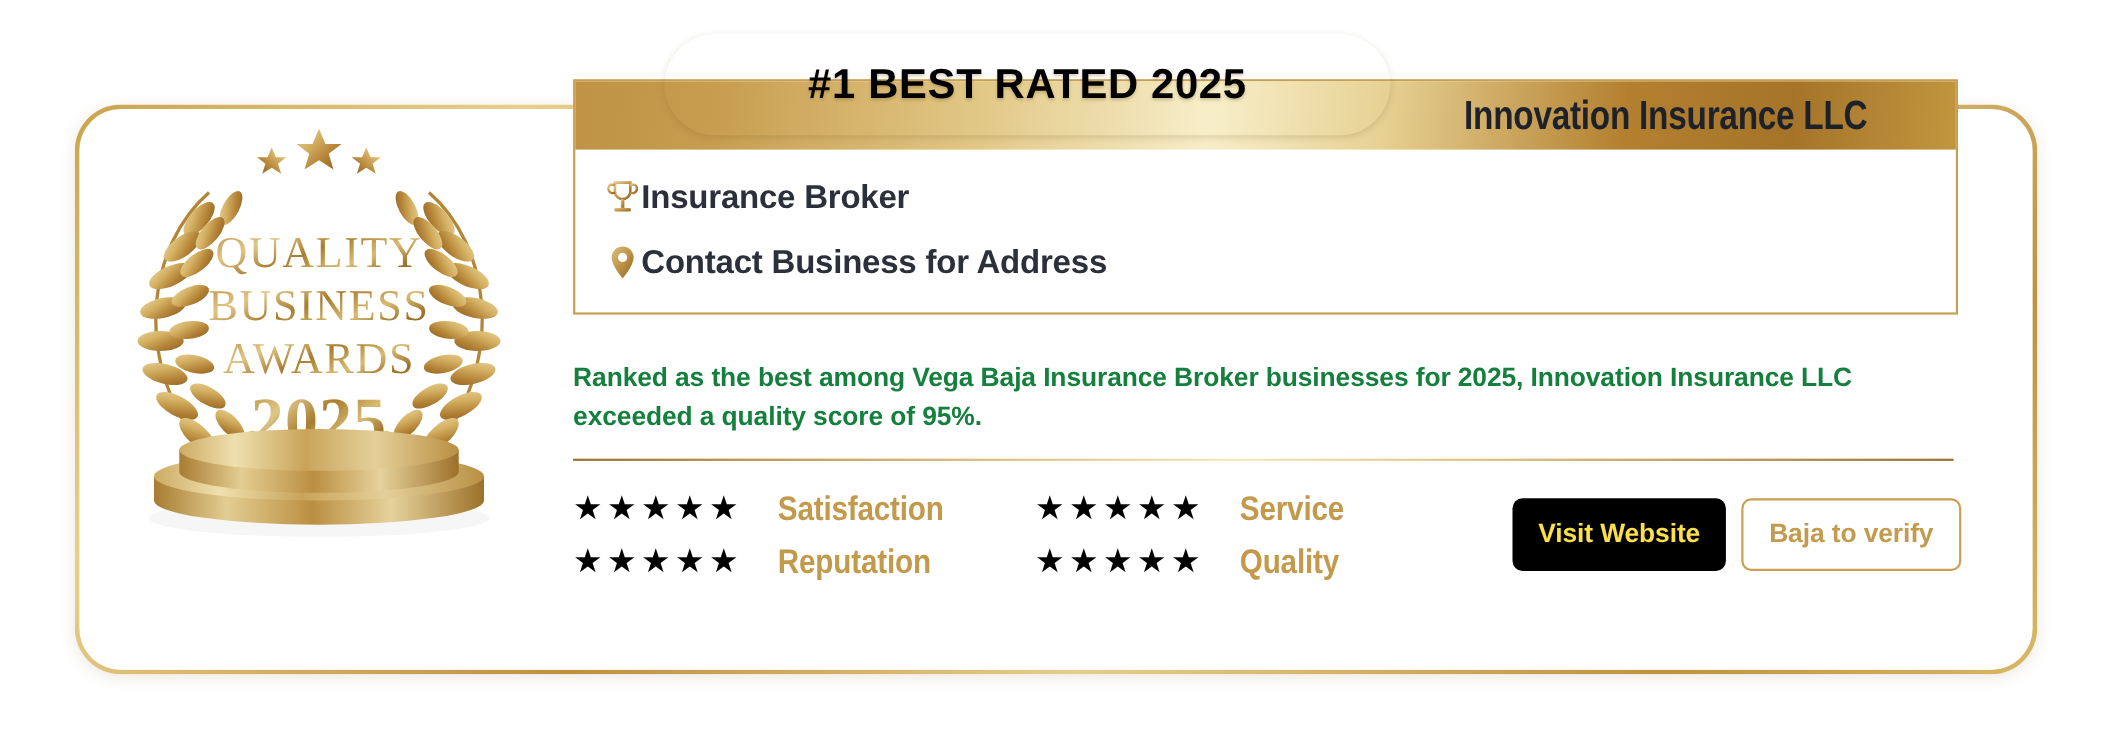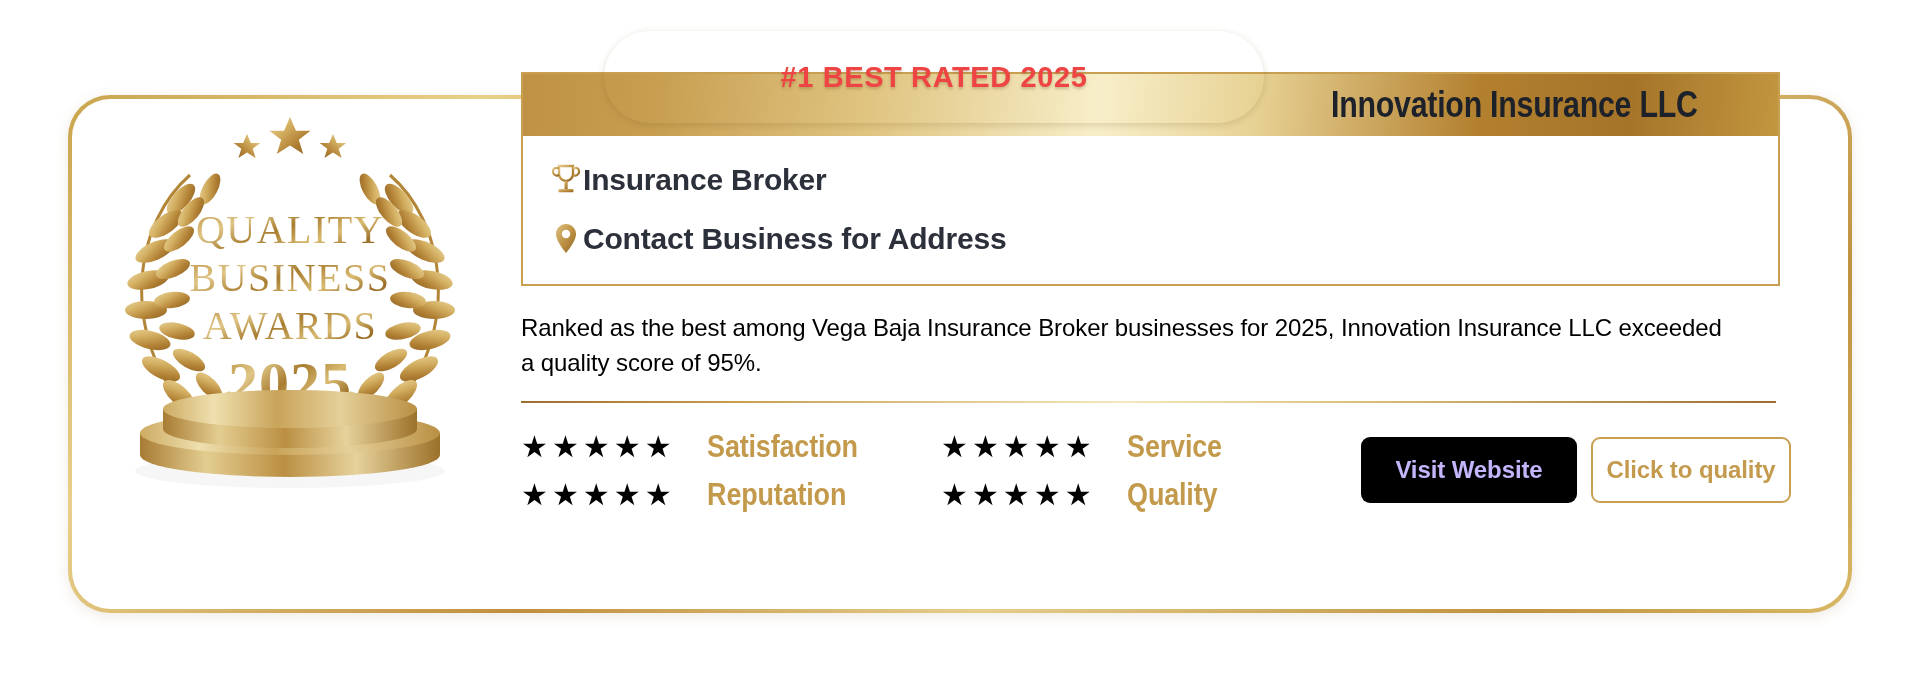--- a/index.html
+++ b/index.html
@@ -56,22 +56,22 @@
         #a9762f 88%,
         #c2953f 100%);
     display: flex;
     align-items: center;
     justify-content: center;
     z-index: 5;
     box-shadow: 0 2px 7px rgba(120, 90, 35, 0.22);
   }
 
   .ribbon-text {
-    color: #ef4444;
-    font-size: 29px;
+    color: #000000;
+    font-size: 38px;
     font-weight: 700;
     letter-spacing: 0.6px;
     text-shadow: 0 2px 3px rgba(110, 80, 30, 0.30);
     white-space: nowrap;
     font-family: "Liberation Sans", sans-serif;
   }
 
   
   .emblem {
     position: absolute;
@@ -158,26 +158,26 @@
   .info-text {
     font-size: 30px;
     font-weight: 700;
     color: #2b303a;
     white-space: nowrap;
     letter-spacing: -0.2px;
   }
 
   
   .description {
-    margin-top: 24px;
+    margin-top: 40px;
     width: 1215px;
     font-size: 24px;
     line-height: 35px;
-    color: #000000;
-    font-weight: 400;
+    color: #15803d;
+    font-weight: 700;
     letter-spacing: -0.1px;
   }
 
   .divider {
     margin-top: 21px;
     width: 1255px;
     height: 2px;
     background: linear-gradient(90deg,
       #9c6f2b 0%, #c9a054 18%, #f4e9bd 48%, #d9bd74 68%, #9c6f2b 100%);
   }
@@ -245,23 +245,23 @@
     align-items: center;
     justify-content: center;
     font-size: 24px;
     font-weight: 700;
     letter-spacing: -0.1px;
     cursor: pointer;
     white-space: nowrap;
   }
 
   .btn-primary {
-    width: 216px;
+    width: 194px;
     background: #000000;
-    color: #c4b5fd;
+    color: #fde047;
     border: none;
   }
 
   .btn-outline {
     width: 200px;
     background: #ffffff;
     color: #c49a4e;
     border: 2px solid #c9a052;
   }
 </style>
@@ -574,19 +574,19 @@
               <span class="star">★</span>
             </span>
             <span class="rating-label">Quality</span>
           </div>
         </div>
 
       </div>
 
       <div class="buttons">
         <div class="btn btn-primary">Visit Website</div>
-        <div class="btn btn-outline">Click to quality</div>
+        <div class="btn btn-outline">Baja to verify</div>
       </div>
 
     </div>
 
   </div>
 </div>
 
 </body></html>

